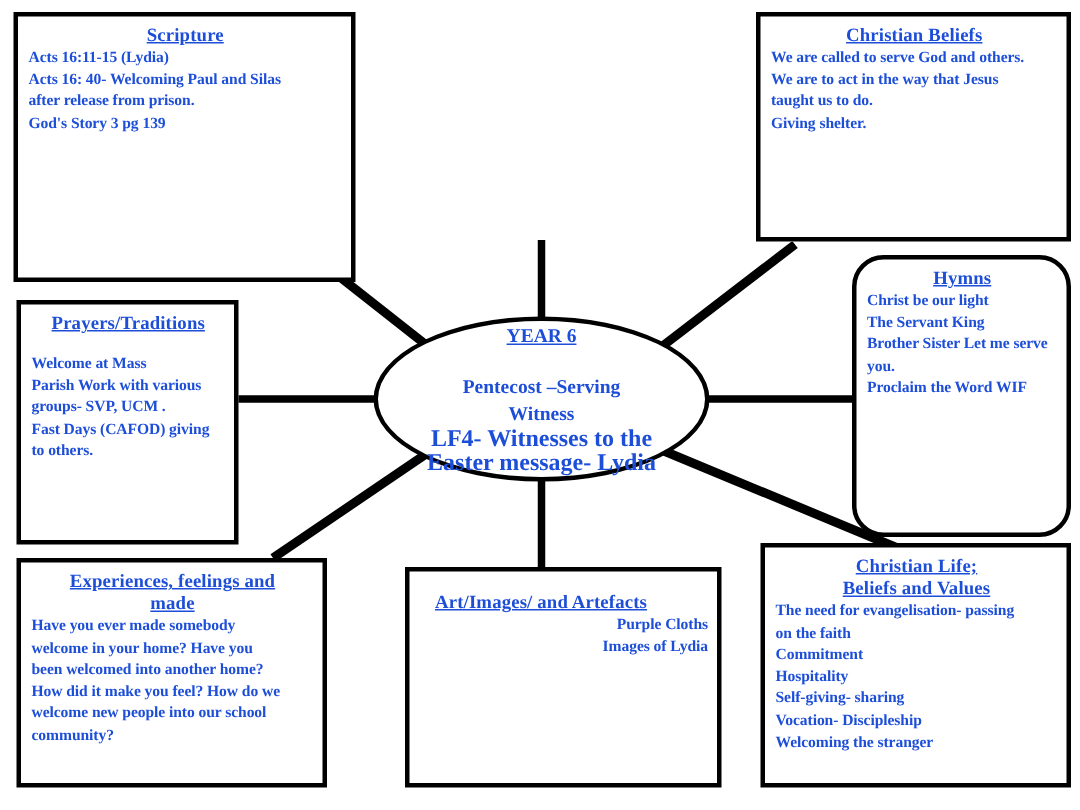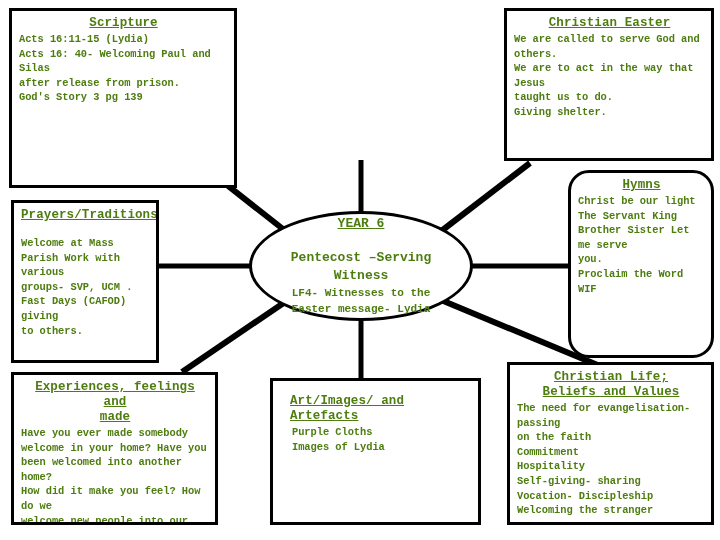--- a/index.html
+++ b/index.html
@@ -7,22 +7,22 @@
     margin: 0;
     padding: 0;
     background: #ffffff;
   }
   #canvas {
     position: relative;
     width: 720px;
     height: 540px;
     background: #ffffff;
     overflow: hidden;
-    font-family: Liberation Mono, monospace;
-    color: #4d7c0f;
+    font-family: Liberation Serif, serif;
+    color: #1d4ed8;
   }
   #connector-layer {
     position: absolute;
     left: 0;
     top: 0;
     width: 720px;
     height: 540px;
     z-index: 1;
     pointer-events: none;
   }
@@ -55,20 +55,21 @@
   .node-body {
     display: block;
     font-size: 10.4px;
     line-height: 14.6px;
     font-weight: bold;
     white-space: pre-line;
     letter-spacing: -0.05px;
   }
   .body-indent {
     padding-left: 12px;
+    text-align: right;
   }
   .body-gap {
     margin-top: 13px;
   }
 
   
   #center-node {
     position: absolute;
     left: 249px;
     top: 211px;
@@ -97,21 +98,21 @@
     margin-bottom: 1px;
   }
   .c-main {
     font-size: 13px;
     font-weight: bold;
     line-height: 18px;
     white-space: pre-line;
     margin-top: 16px;
   }
   .c-sub {
-    font-size: 11px;
+    font-size: 16px;
     font-weight: bold;
     line-height: 16px;
     white-space: pre-line;
   }
 </style>
 </head>
 <body>
 
 <div id="canvas">
 
@@ -130,21 +131,21 @@
   <div class="node" style="left:9px; top:8px; width:228px; height:180px;">
     <span class="node-title"><span class="tu">Scripture</span></span>
     <span class="node-body">Acts 16:11-15 (Lydia)
 Acts 16: 40- Welcoming Paul and Silas
 after release from prison.
 God's Story  3 pg 139</span>
   </div>
 
 
   <div class="node" style="left:504px; top:8px; width:210px; height:153px;">
-    <span class="node-title"><span class="tu">Christian Easter</span></span>
+    <span class="node-title"><span class="tu">Christian Beliefs</span></span>
     <span class="node-body">We are called to serve God and others.
 We are to act in the way that Jesus
 taught us to do.
 Giving shelter.</span>
   </div>
 
   <div class="node" style="left:568px; top:170px; width:146px; height:188px;border-radius:21px;">
     <span class="node-title"><span class="tu">Hymns</span></span>
     <span class="node-body">Christ be our light
 The Servant King

